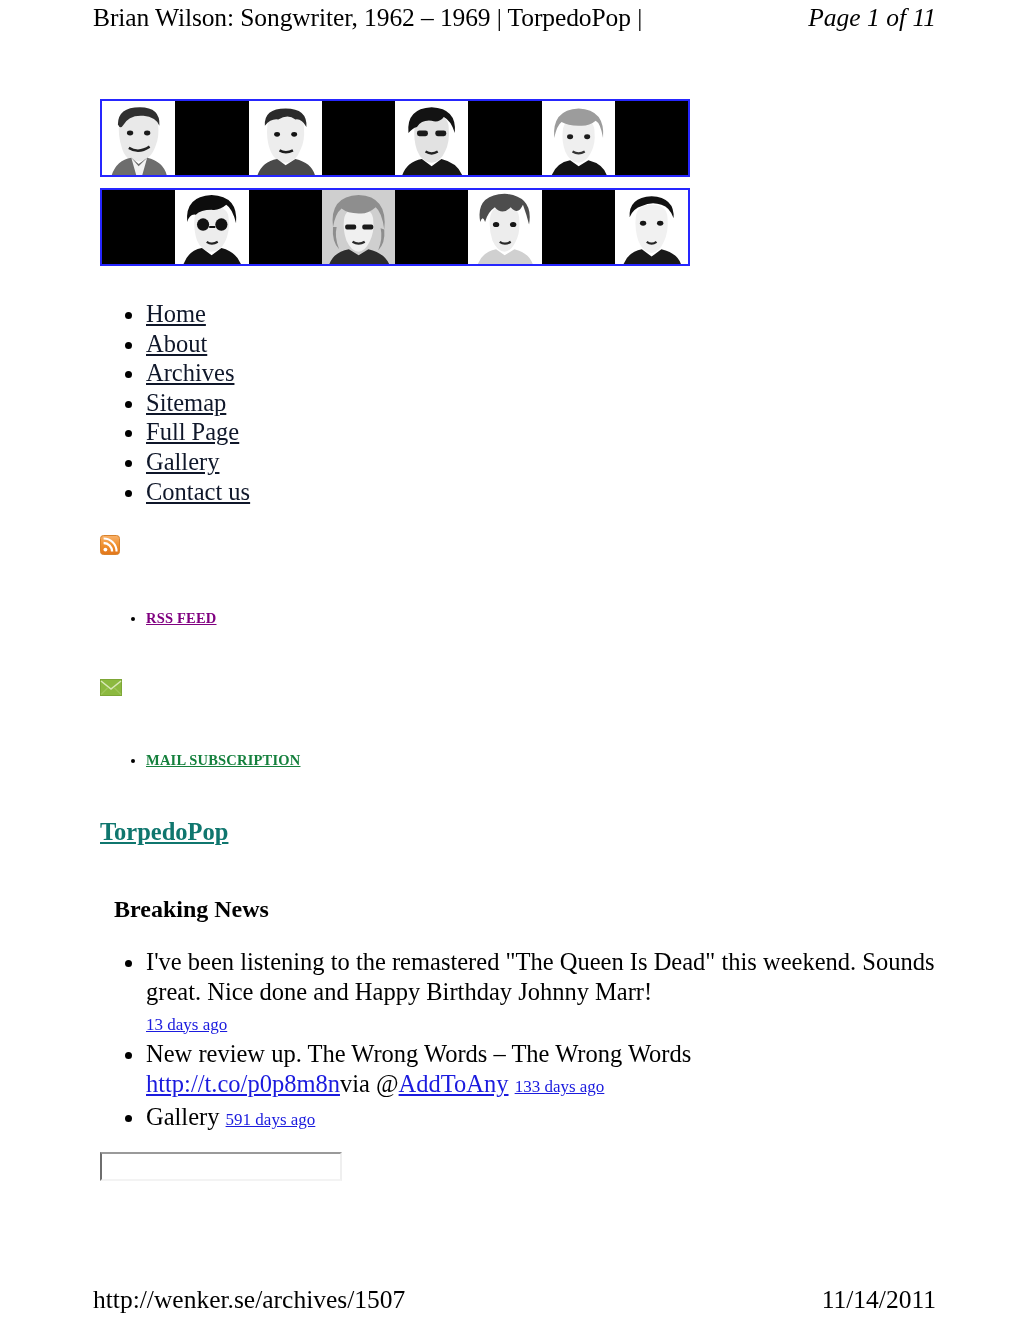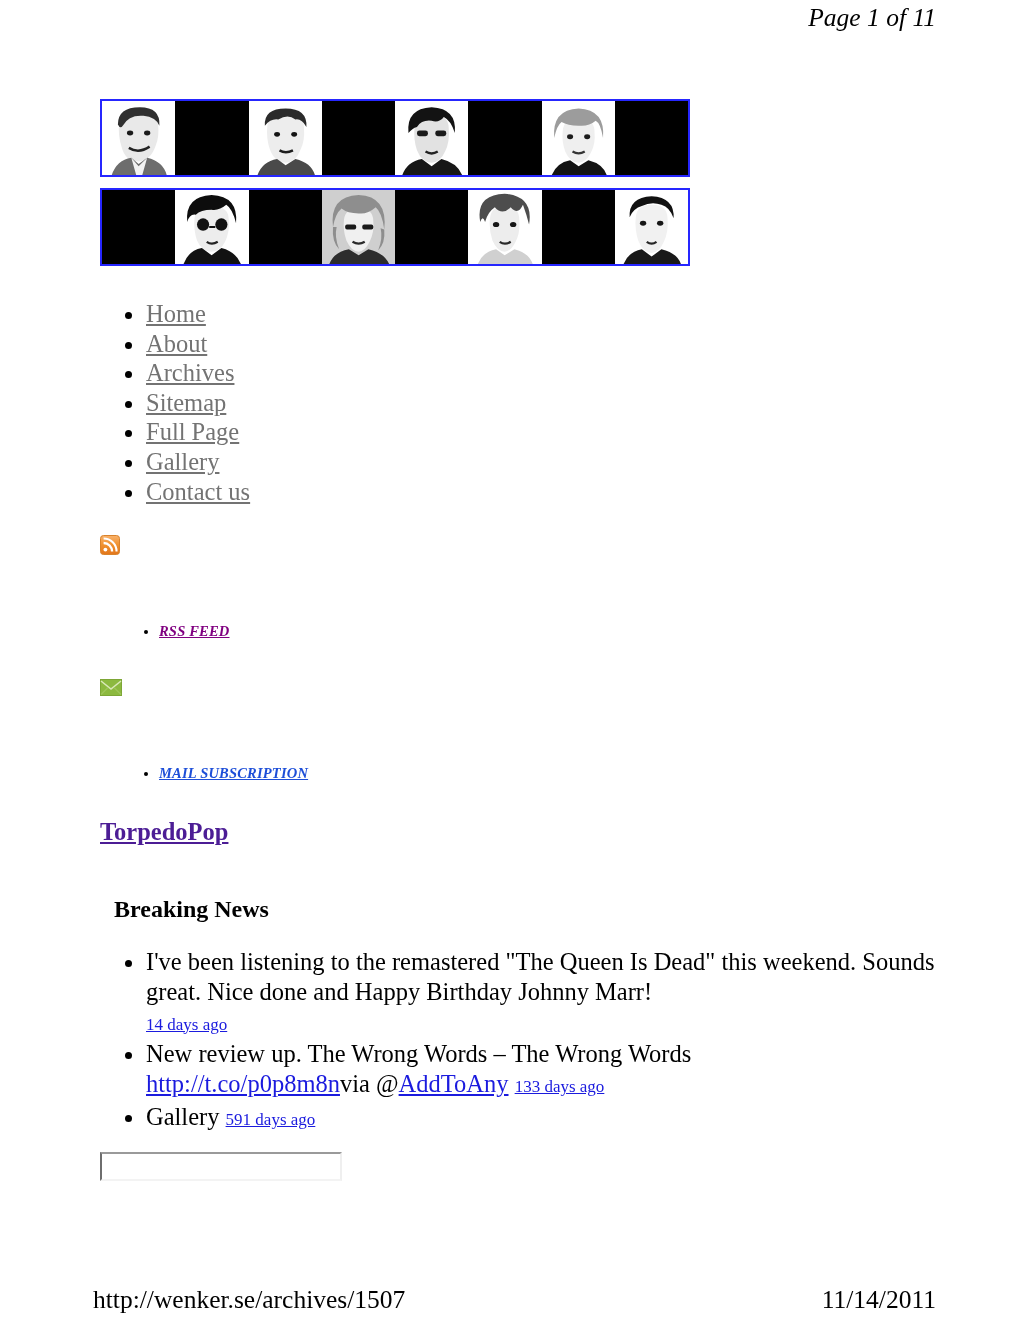--- a/index.html
+++ b/index.html
@@ -84,67 +84,66 @@
     padding: 0 0 0 42px;
     list-style: disc;
   }
   .nav-list li {
     font-size: 24.5px;
     line-height: 29.6px;
     color: #000;
   }
   .nav-list li .lnk {
     font-size: 24.5px;
-    color: #737373;
+    color: #0f172a;
   }
 
   
   .rss-icon {
     position: absolute;
     left: 100px;
     top: 535px;
     width: 20px;
     height: 20px;
   }
   .mail-icon {
     position: absolute;
     left: 100px;
     top: 679px;
     width: 22px;
     height: 17px;
   }
   .feed-list {
     position: absolute;
-    margin: 13px;
+    margin: 0;
     padding: 0 0 0 42px;
     list-style: disc;
-    font-style: italic;
   }
   .feed-list.rss { left: 104px; top: 608px; }
   .feed-list.mail { left: 104px; top: 750px; }
   .feed-list li { font-size: 14.5px; line-height: 20px; }
   .feed-list .lnk {
     font-weight: bold;
     font-size: 14.5px;
     letter-spacing: 0.2px;
   }
   .feed-list.rss .lnk { color: #800080; }
-  .feed-list.mail .lnk { color: #1d4ed8; }
+  .feed-list.mail .lnk { color: #15803d; }
 
   
   .site-title {
     position: absolute;
     left: 100px;
     top: 817px;
     margin: 0;
     font-size: 24.5px;
     font-weight: bold;
     line-height: 30px;
   }
-  .site-title .lnk { color: #4c1d95; font-weight: bold; }
+  .site-title .lnk { color: #0f766e; font-weight: bold; }
 
   .section-title {
     position: absolute;
     left: 100px;
     top: 880px;
     margin: 14px;
     font-size: 24px;
     font-weight: bold;
     line-height: 30px;
     color: #000;
@@ -215,20 +214,21 @@
     top: 0;
     font-size: 25.5px;
     line-height: 32px;
     white-space: nowrap;
   }
 </style>
 </head>
 <body>
 
 <div class="print-header">
+  <div class="ph-title">Brian Wilson: Songwriter, 1962 – 1969 | TorpedoPop |</div>
   <div class="ph-page">Page 1 of 11</div>
 </div>
 
 <div class="banner-wrap">
 
   <div class="strip">
     <div class="cell face">
       <svg viewBox="0 0 60 60" preserveAspectRatio="none" aria-hidden="true">
         <rect x="0" y="0" width="60" height="60" fill="#ffffff"></rect>
         <path d="M14 18 Q16 7 31 7 Q45 7 46 19 Q47 29 44 36 Q40 48 30 49 Q19 49 16 37 Q13 28 14 18Z" fill="#e9e9e9"></path>
@@ -381,21 +381,21 @@
 
 <h1 class="site-title">
   <a class="lnk" href="#">TorpedoPop</a>
 </h1>
 <h2 class="section-title">Breaking News</h2>
 
 <ul class="news-list">
   <li>
     <span>I've been listening to the remastered "The Queen Is Dead" this weekend. Sounds great. Nice done and Happy Birthday Johnny Marr!</span>
     <br>
-    <a class="ago" href="#">14 days ago</a>
+    <a class="ago" href="#">13 days ago</a>
   </li>
   <li>
     <span>New review up. The Wrong Words – The Wrong Words</span>
     <br>
     <a class="lnk" href="#">http://t.co/p0p8m8n</a><span>via @</span><a class="lnk" href="#">AddToAny</a>
     <a class="ago" href="#">133 days ago</a>
   </li>
   <li>
     <span>Gallery</span>
     <a class="ago" href="#">591 days ago</a>

